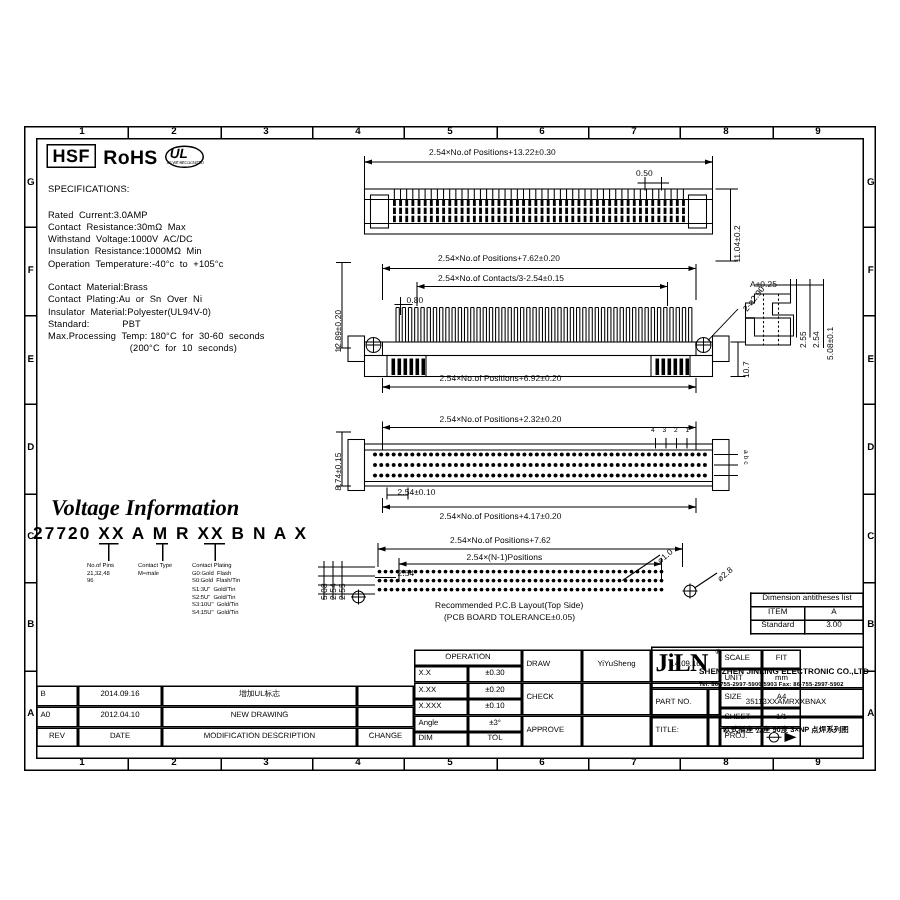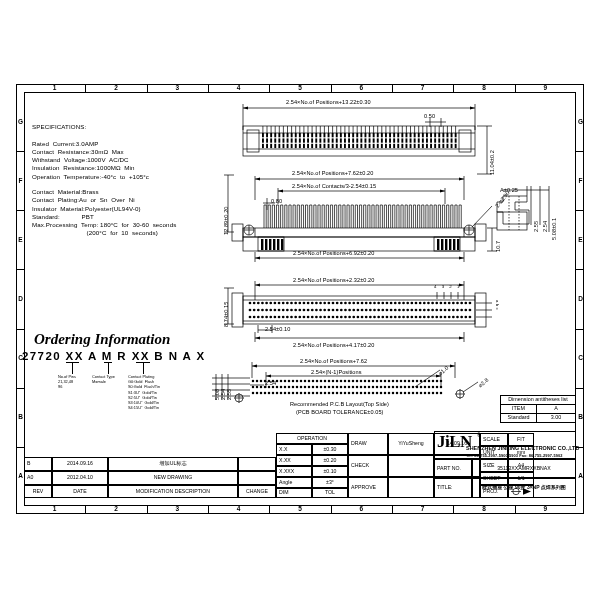--- a/index.html
+++ b/index.html
@@ -117,36 +117,45 @@
       <div class="zone" style="top: 414.286px; left: 17px; width: 7px;">B</div>
       <div class="zone" style="top: 414.286px; left: 577px; width: 7px;">B</div>
       <div class="zone-tick" style="top: 387.714px; height: 1px; width: 8px; left: 16px;"></div>
       <div class="zone-tick" style="top: 387.714px; height: 1px; width: 8px; left: 576px;"></div>
       <div class="zone" style="top: 473.429px; left: 17px; width: 7px;">A</div>
       <div class="zone" style="top: 473.429px; left: 577px; width: 7px;">A</div>
       <div class="zone-tick" style="top: 446.857px; height: 1px; width: 8px; left: 16px;"></div>
       <div class="zone-tick" style="top: 446.857px; height: 1px; width: 8px; left: 576px;"></div>
     </div>
 
+  <div class="hsf-row">
+    <div class="hsf-box">HSF</div>
+    <div class="rohs">RoHS</div>
+    <div class="ul-mark">
+      <div class="ul-c"></div>
+      <div class="ul-t">UL</div>
+      <div class="ul-s">AS WE RECOGNIZED</div>
+    </div>
+  </div>
 
   <div class="spec"><span>SPECIFICATIONS:</span>
 <span id="spec-lines">
 Rated  Current:3.0AMP
 Contact  Resistance:30mΩ  Max
 Withstand  Voltage:1000V  AC/DC
 Insulation  Resistance:1000MΩ  Min
 Operation  Temperature:-40°c  to  +105°c</span></div>
   <div class="spec2"><span id="spec-lines2">Contact  Material:Brass
 Contact  Plating:Au  or  Sn  Over  Ni
 Insulator  Material:Polyester(UL94V-0)
 Standard:            PBT
 Max.Processing  Temp: 180°C  for  30-60  seconds
                               (200°C  for  10  seconds)</span></div>
 
-  <div class="ordering-title">Ordering Information</div>
+  <div class="ordering-title">Voltage Information</div>
   <div class="ordering-code">27720 XX A M R XX B N A X</div>
   <div class="ul-under" style="left:66px;top:362px;width:13px;"></div>
   <div class="ul-under" style="left:104px;top:362px;width:8px;"></div>
   <div class="ul-under" style="left:136px;top:362px;width:14px;"></div>
   <div class="lead" style="left:72px;top:362px;height:12px;"></div>
   <div class="lead" style="left:108px;top:362px;height:12px;"></div>
   <div class="lead" style="left:143px;top:362px;height:12px;"></div>
   <div class="ord-note" style="left:58px;top:374px;">No.of Pins
 21,32,48
 96</div>

